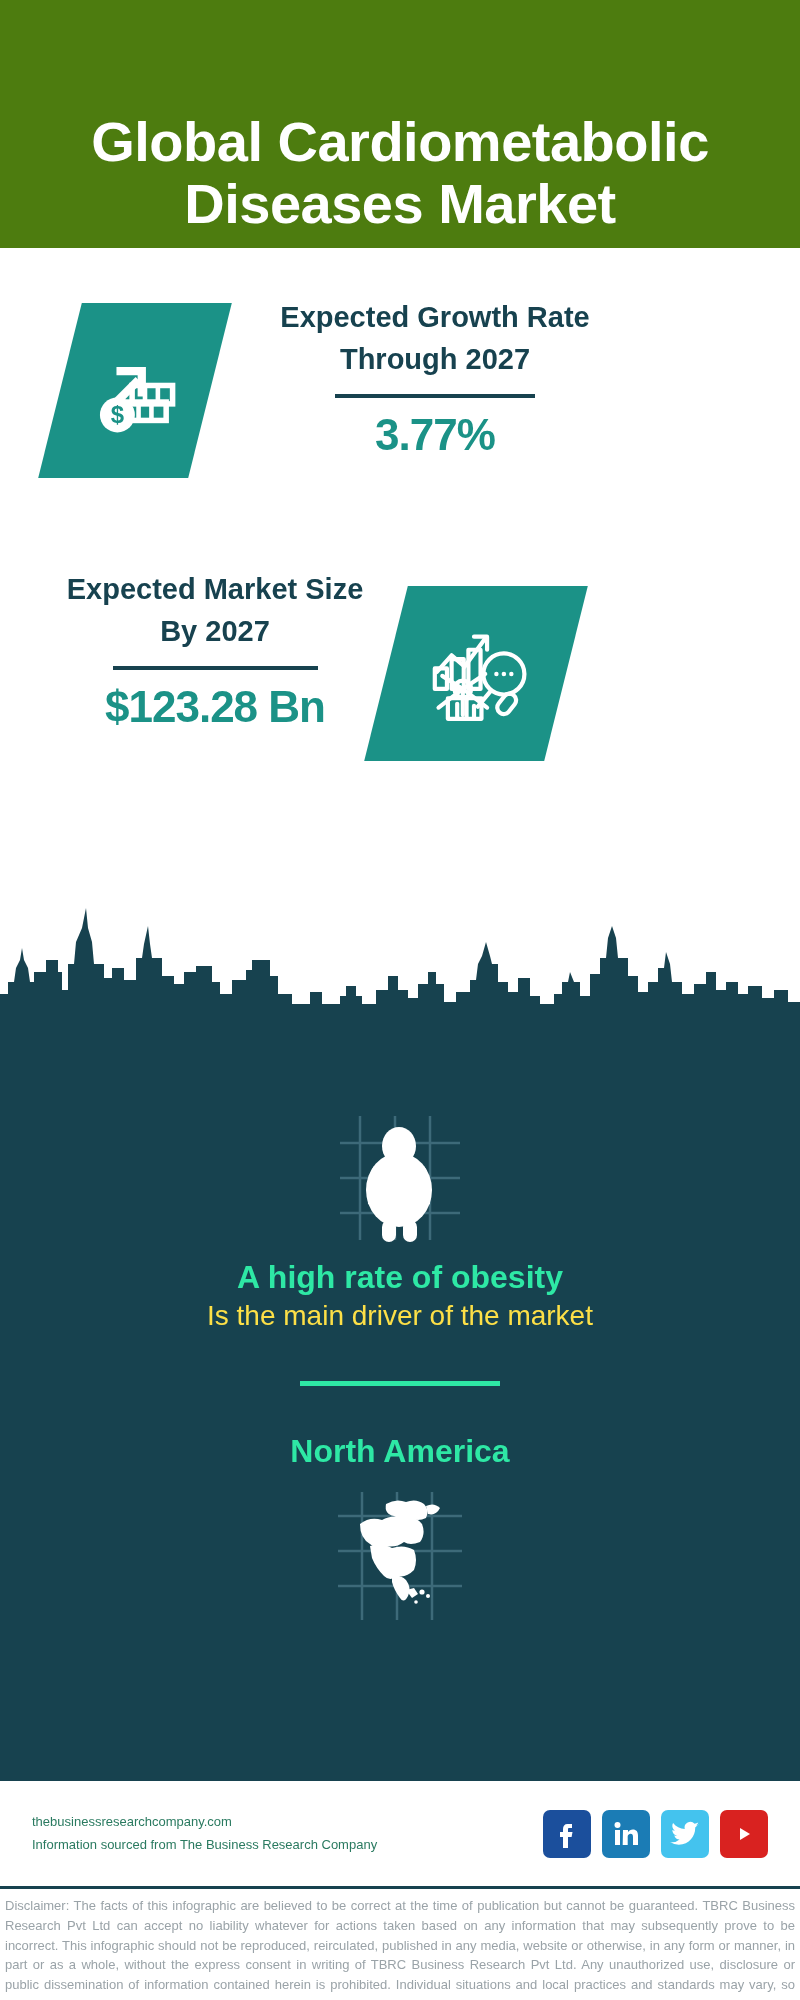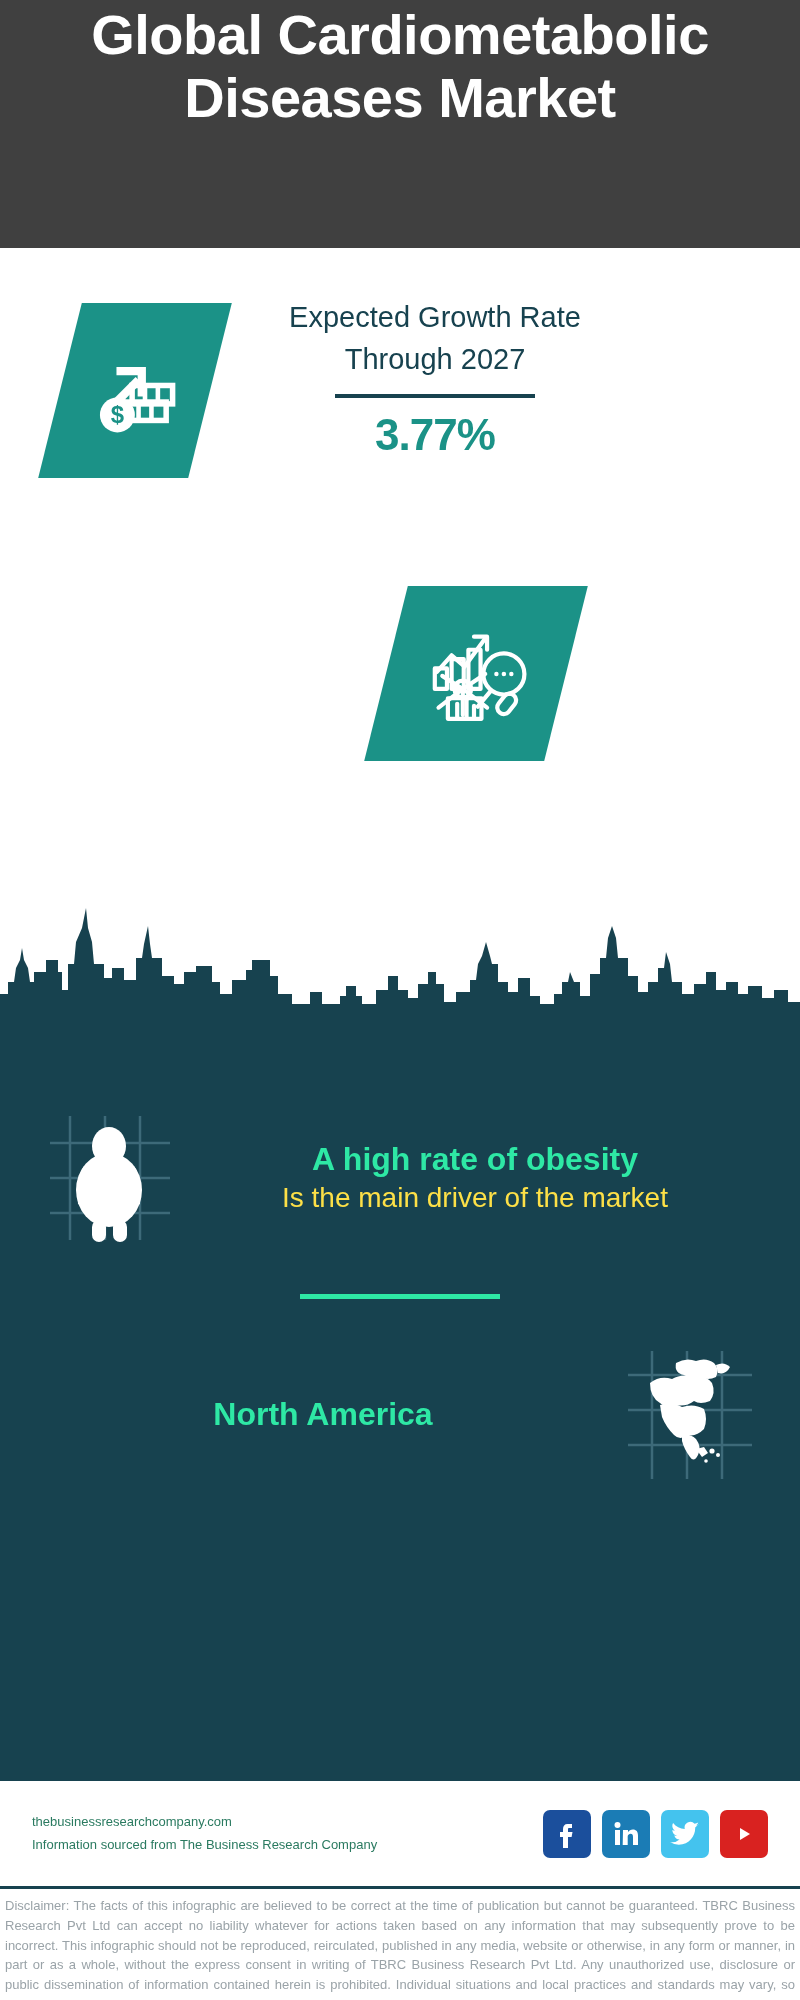--- a/index.html
+++ b/index.html
@@ -8,23 +8,23 @@
     font-family:"Liberation Sans", sans-serif;
     background:#ffffff;
     color:#17414f;
     overflow:hidden;
   }
   .page { position:relative; width:800px; height:2000px; background:#fff; }
 
   
   .header {
     position:absolute; left:0; top:0; width:800px; height:248px;
-    background:#404040;
-    display:flex; align-items:flex-start; justify-content:center;
-    padding:4px 28px;
+    background:#4d7c0f;
+    display:flex; align-items:flex-end; justify-content:center;
+    padding:12px 28px;
   }
   .header h1 {
     color:#ffffff;
     font-size:56px;
     line-height:1.12;
     font-weight:bold;
     text-align:center;
     letter-spacing:-0.5px;
   }
 
@@ -38,39 +38,39 @@
   }
   .para.growth { left:60px; top:55px; width:150px; height:175px; transform:skewX(-14deg); }
   .para.size   { left:386px; top:338px; width:180px; height:175px; transform:skewX(-14deg); }
   .para svg { transform:skewX(14deg); }
 
   .statblock { position:absolute; text-align:center; }
   .statblock.growth { left:270px; top:48px; width:330px; }
   .statblock.size   { left:50px; top:320px; width:330px; }
 
   .stat-label {
-    font-size:29px; font-weight:normal; color:#17424f; line-height:1.45;
+    font-size:29px; font-weight:bold; color:#17424f; line-height:1.45;
   }
   .rule { height:4px; background:#17424f; margin:14px auto 12px; }
   .rule.growth { width:200px; }
   .rule.size   { width:205px; }
   .stat-value {
     font-size:44px; font-weight:bold; color:#1b9287; letter-spacing:-1px;
   }
 
   
   .dark {
     position:absolute; left:0; top:1008px; width:800px; height:770px;
     background:#17424f;
   }
   .skyline { position:absolute; left:0; top:-110px; width:800px; height:120px; display:block; }
 
   .drivers { position:absolute; left:0; top:100px; width:800px; }
 
-  .row { display:flex; align-items:center; padding:0 40px; }
+  .row { display:flex; align-items:center; padding:0 40px;flex-direction:column; }
   .row.obesity { gap:10px; }
   .row.region  { gap:14px; }
 
   .gridicon { position:relative; width:140px; height:140px; flex:0 0 140px; }
   .gridicon svg { position:absolute; left:0; top:0; }
 
   .row-text { flex:1; text-align:center; }
   .headline {
     font-size:32px; font-weight:bold; color:#2ee8a5; line-height:1.2; margin-bottom:2px;
   }
@@ -161,20 +161,25 @@
           <rect x="86" y="80" width="14" height="24" rx="7" transform="rotate(38 93 92)"></rect>
         </g>
         <g fill="#fff">
           <circle cx="82" cy="60" r="2.4"></circle>
           <circle cx="90" cy="60" r="2.4"></circle>
           <circle cx="98" cy="60" r="2.4"></circle>
         </g>
       </svg>
     </div>
 
+    <div class="statblock size">
+      <div class="stat-label">Expected Market Size By 2027</div>
+      <div class="rule size"></div>
+      <div class="stat-value">$123.28 Bn</div>
+    </div>
   </div>
 
   <div class="dark">
 
     <svg class="skyline" viewBox="0 0 800 120" preserveAspectRatio="none">
       <path fill="#17424f" d="M0 120 L0 96 L8 96 L8 84 L14 84 L16 70 L20 62 L22 50 L24 62 L28 70 L30 84 L34 84 L34 74 L46 74 L46 62 L58 62 L58 74 L62 74 L62 92 L68 92 L68 66 L74 66 L76 44 L82 30 L86 10 L88 30 L92 44 L94 66 L104 66 L104 80 L112 80 L112 70 L124 70 L124 82 L136 82 L136 60 L142 60 L144 46 L148 28 L150 46 L152 60 L162 60 L162 78 L174 78 L174 86 L184 86 L184 74 L196 74 L196 68 L212 68 L212 84 L220 84 L220 96 L232 96 L232 82 L246 82 L246 72 L252 72 L252 62 L270 62 L270 78 L278 78 L278 96 L292 96 L292 106 L310 106 L310 94 L322 94 L322 106 L340 106 L340 98 L346 98 L346 88 L356 88 L356 98 L362 98 L362 106 L376 106 L376 92 L388 92 L388 78 L398 78 L398 92 L408 92 L408 100 L418 100 L418 86 L428 86 L428 74 L436 74 L436 86 L444 86 L444 104 L456 104 L456 94 L470 94 L470 82 L476 82 L478 66 L482 58 L486 44 L490 58 L492 66 L498 66 L498 84 L508 84 L508 94 L518 94 L518 80 L530 80 L530 98 L540 98 L540 106 L554 106 L554 96 L562 96 L562 84 L568 84 L570 74 L574 84 L580 84 L580 98 L590 98 L590 76 L600 76 L600 60 L606 60 L608 40 L612 28 L616 40 L618 60 L628 60 L628 78 L638 78 L638 94 L648 94 L648 84 L658 84 L658 70 L664 70 L666 54 L670 66 L672 84 L682 84 L682 96 L694 96 L694 86 L706 86 L706 74 L716 74 L716 92 L726 92 L726 84 L738 84 L738 96 L748 96 L748 88 L762 88 L762 100 L774 100 L774 92 L788 92 L788 104 L800 104 L800 120 Z"></path>
     </svg>
 
     <div class="drivers">
 

